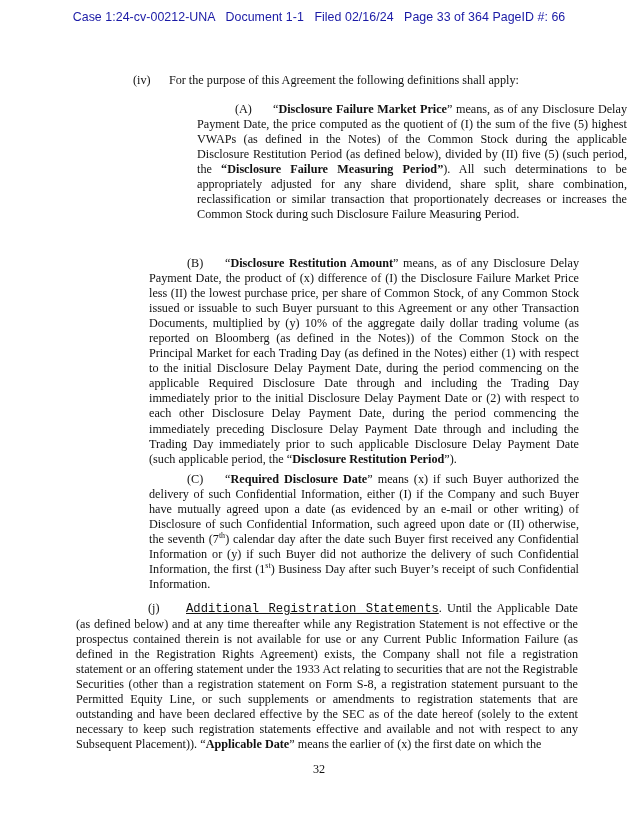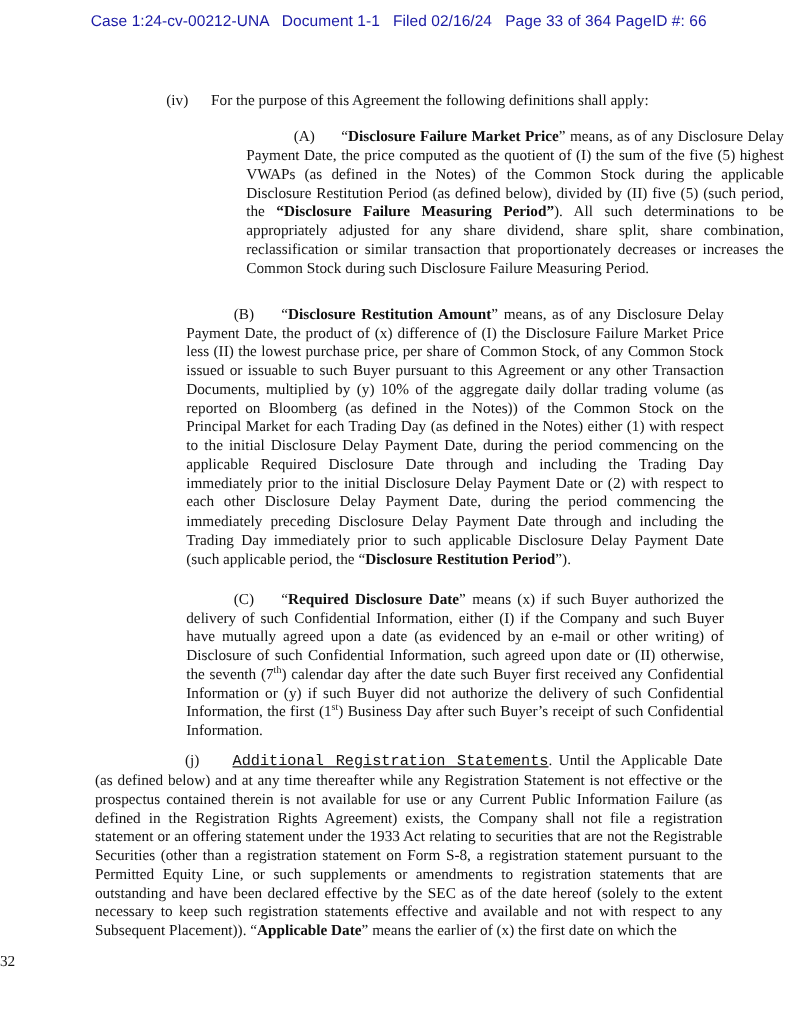--- a/index.html
+++ b/index.html
@@ -11,30 +11,30 @@
   }
   .doc {
     font-family: "Liberation Serif", serif; font-size: 12.2px; line-height: 15.05px; color: #111;
     position: absolute;
   }
   .p { text-align: justify; margin: 0; }
   .lastline { text-align: justify; text-align-last: left; }
   .iv { left: 133px; top: 73px; width: 430px; white-space: pre; }
   .defs { left: 149px; width: 430px; }
   .defA { top: 102px; margin-left: 48px; }
-  .defB { top: 244px; }
+  .defB { top: 256px; }
   .defC { top: 472px; }
   .label { display: inline-block; width: 38px; margin-left: 38px; }
   .secj { left: 76px; top: 601px; width: 502px; }
   .jlabel { display: inline-block; width: 38px; margin-left: 72px; }
   b { font-weight: bold; }
   u { text-decoration: underline; font-family: Liberation Mono, monospace; }
   sup { font-size: 8px; line-height: 0; vertical-align: super; margin-top: 22px; }
   .pagenum {
-    position: absolute; top: 762px; left: 0; width: 638px; 
+    position: absolute; top: 762px; left: 0; width: 638px; text-align: center;
     font-family: "Liberation Serif", serif; font-size: 12.2px; color: #111;
   }
 </style>
 </head>
 <body>
 
 <div class="header"><span>Case 1:24-cv-00212-UNA</span>   <span>Document 1-1</span>   <span>Filed 02/16/24</span>   <span>Page 33 of 364</span> <span>PageID #: 66</span></div>
 
 <div class="doc iv"><span>(iv)</span>      <span>For the purpose of this Agreement the following definitions shall apply:</span></div>
 

